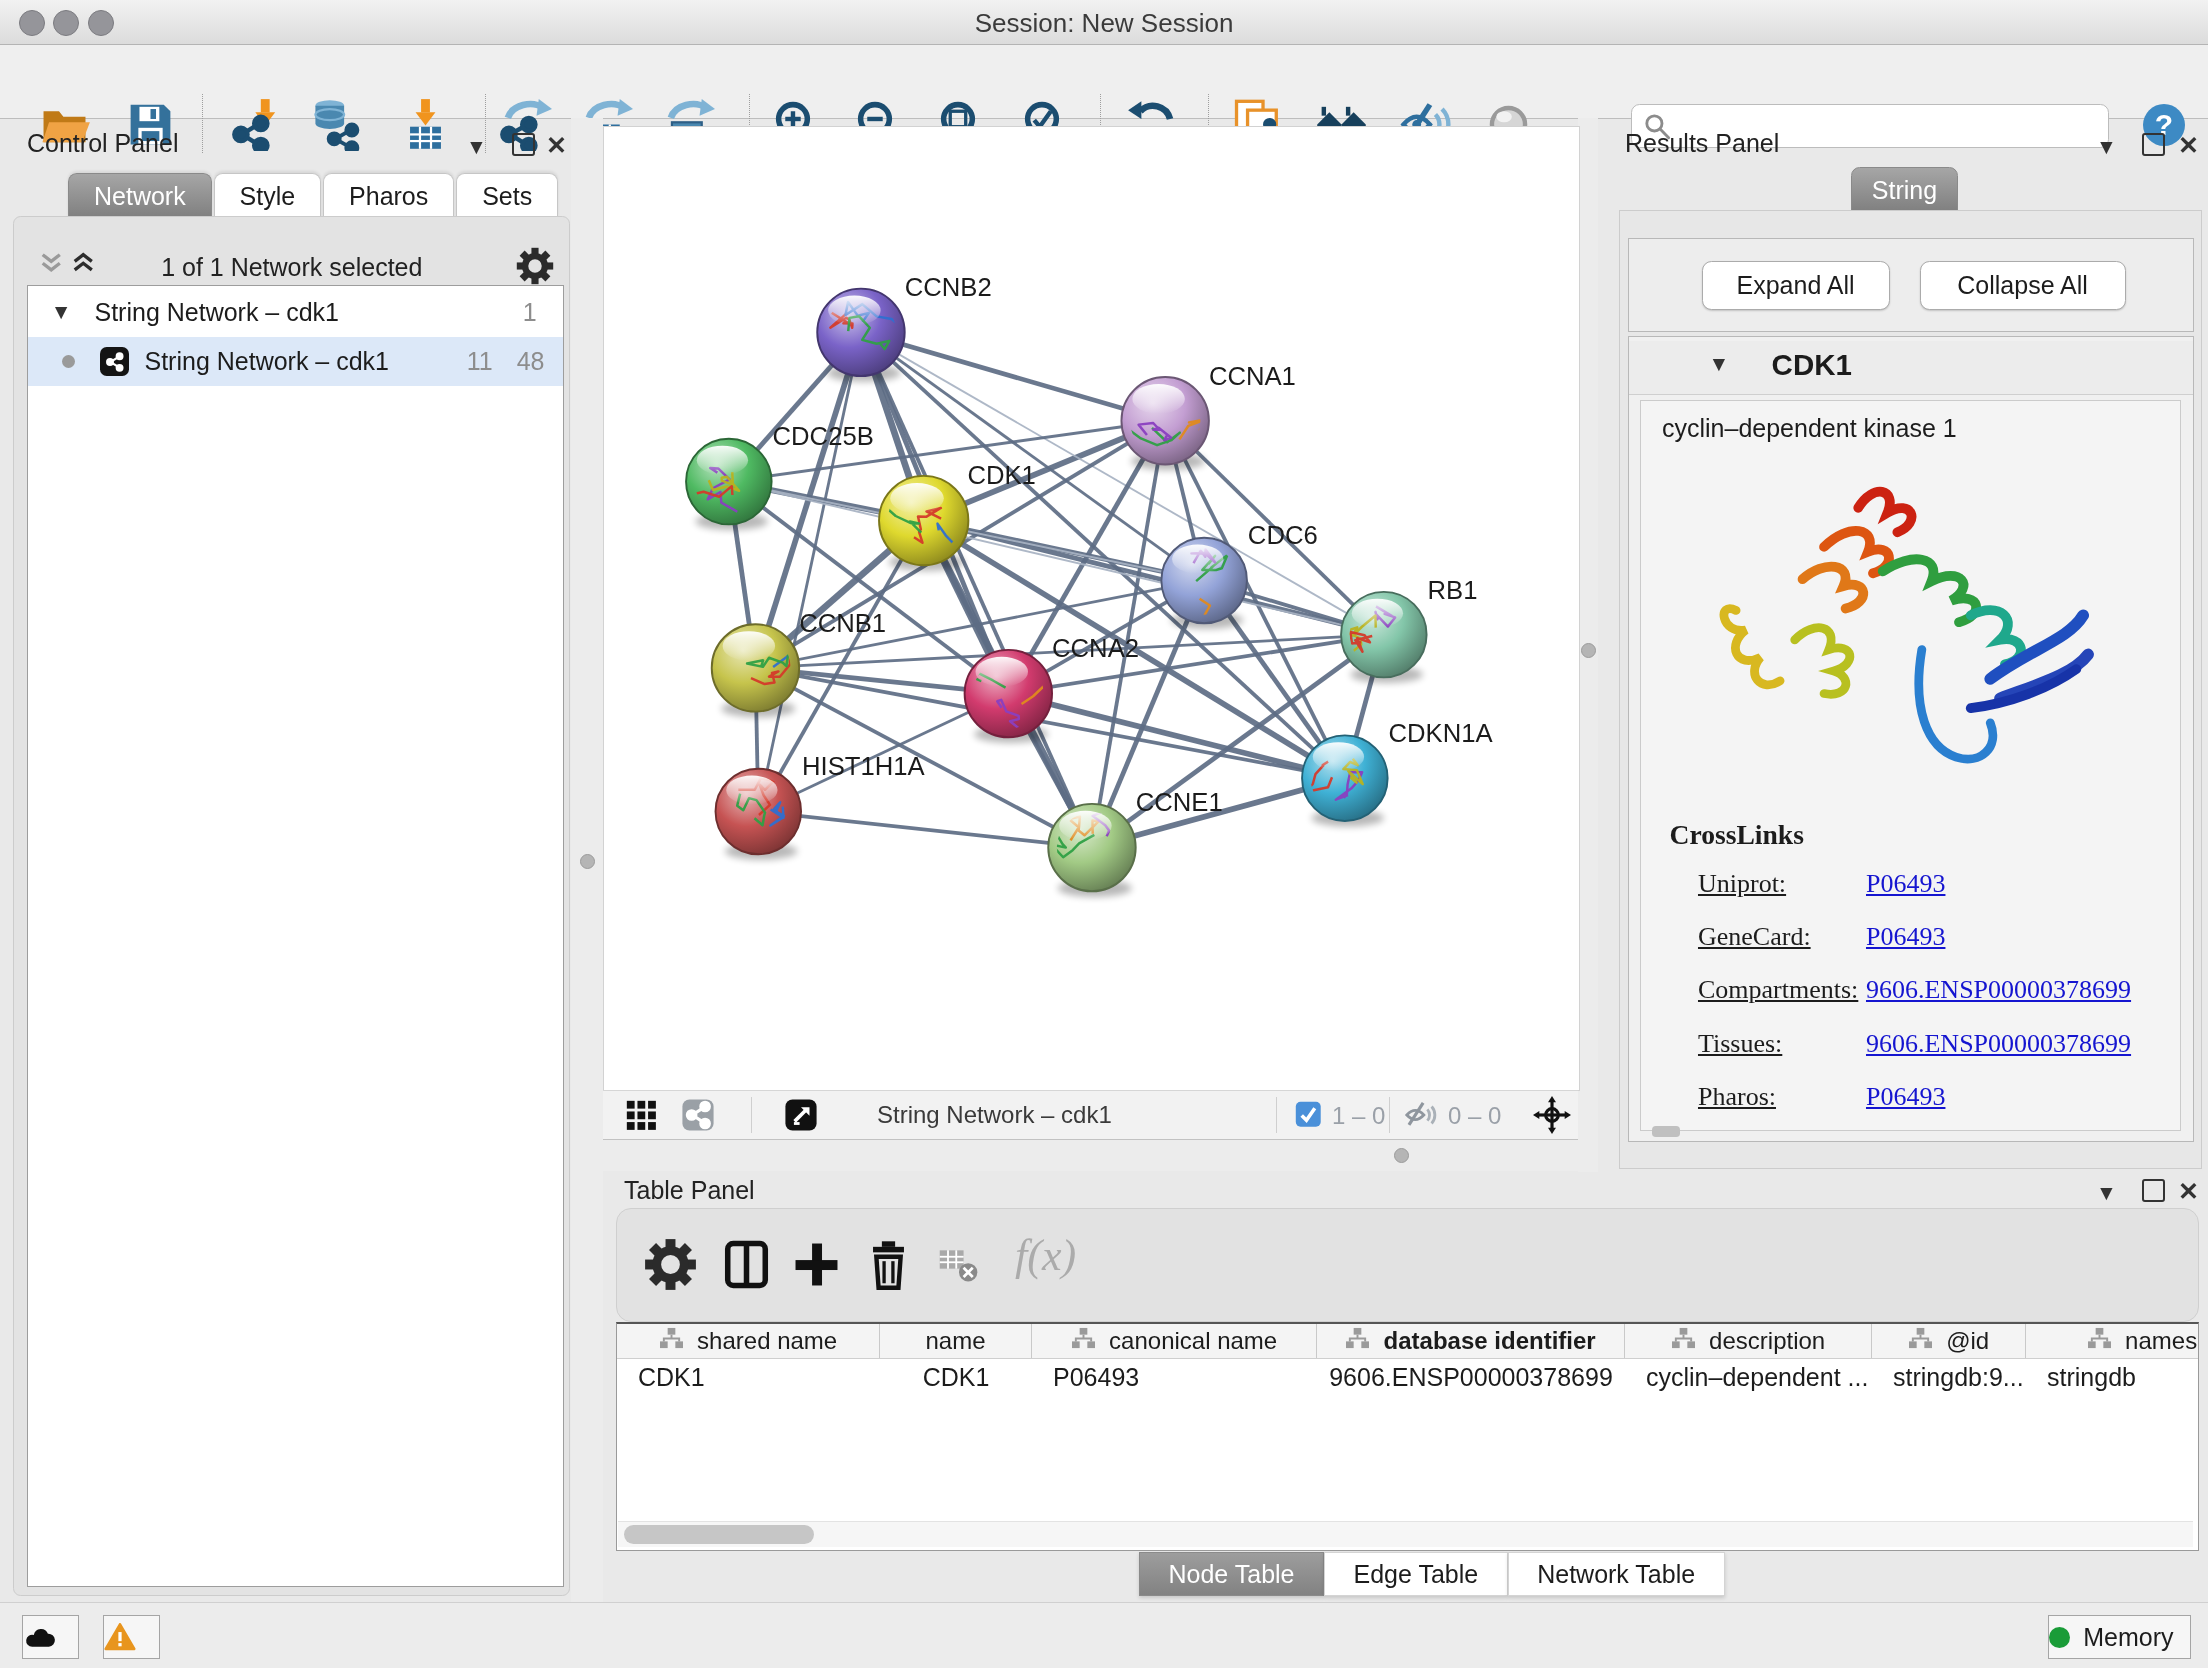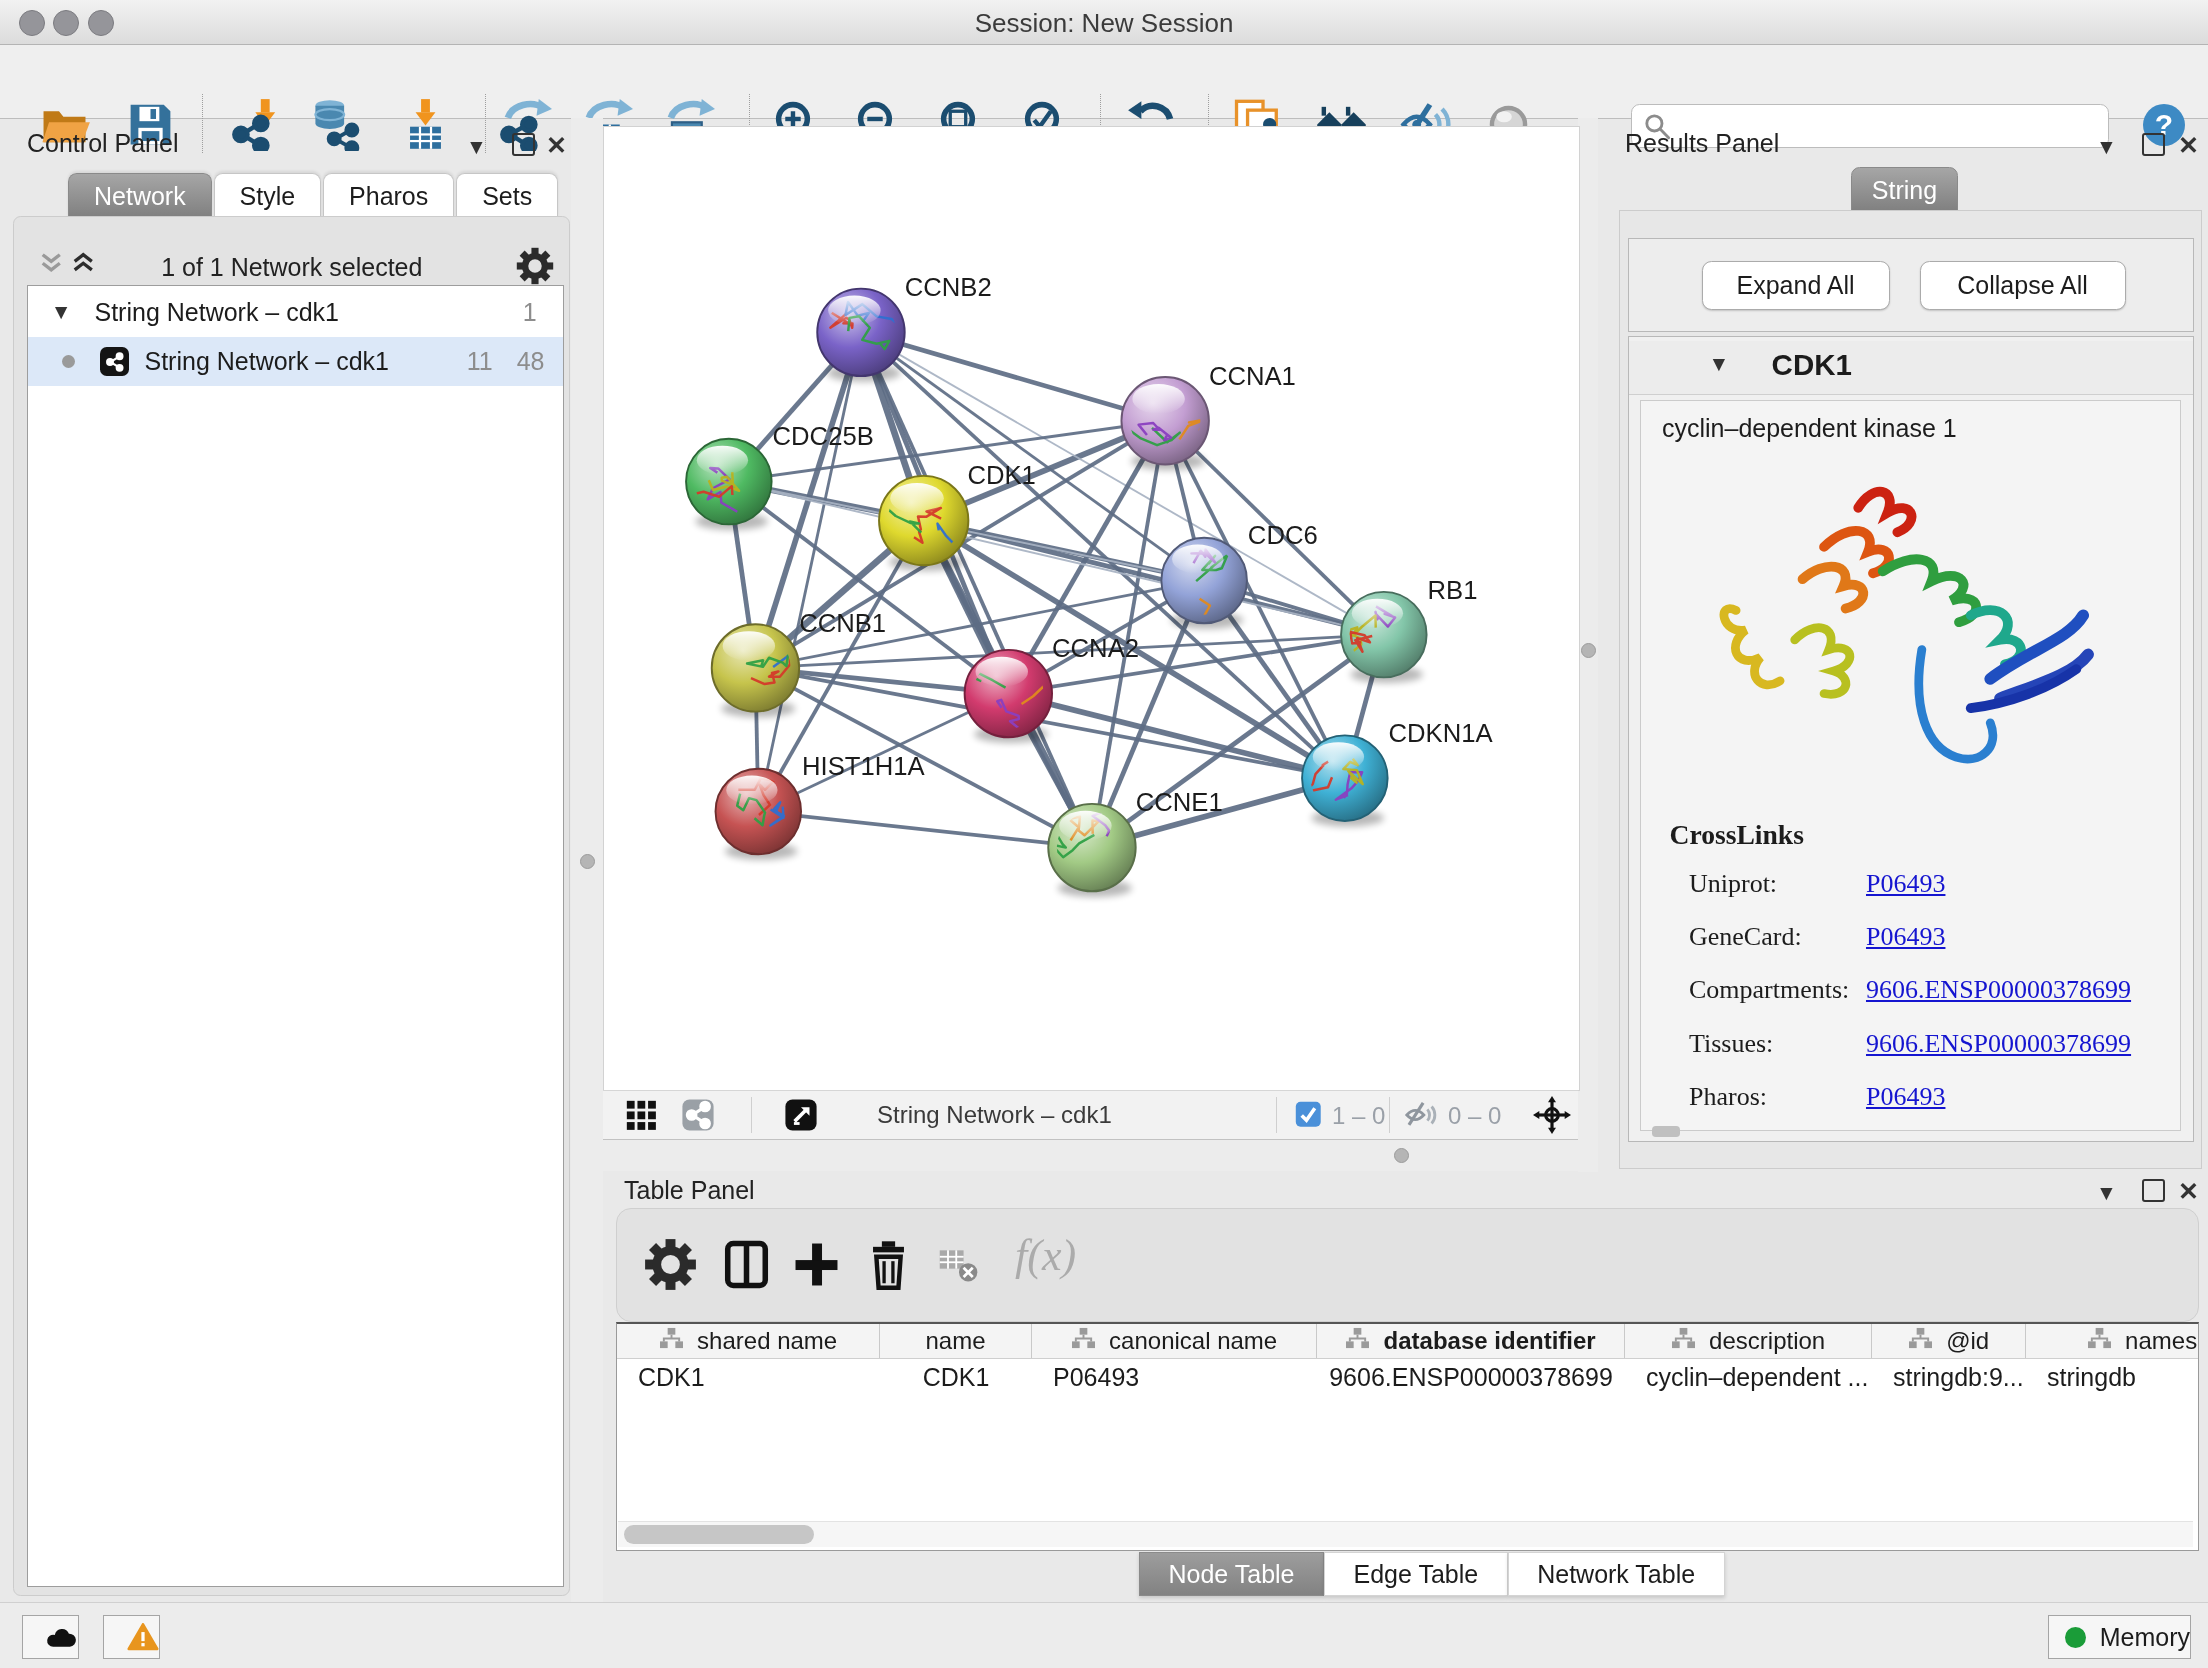--- a/index.html
+++ b/index.html
@@ -49,41 +49,41 @@
 .rp-outer{position:absolute;left:1619px;top:210px;width:581px;height:957px;background:#e7e7e7;border:1px solid #cccccc;}
 .rp-expbox{position:absolute;left:7.6px;top:27px;width:564px;height:92px;background:#ededed;border:1px solid #b8b8b8;}
 .btn{position:absolute;top:22px;height:47px;background:#fff;border:1px solid #ababab;border-radius:9.5px;font-size:25px;text-align:center;line-height:47px;box-shadow:0 1px 1.9px rgba(0,0,0,0.18);}
 .rp-secbox{position:absolute;left:7.6px;top:125px;width:564px;height:804px;background:#f0f0f0;border:1px solid #b8b8b8;}
 .rp-sechdr{position:absolute;left:0;top:3.8px;width:100%;height:53px;background:#ececec;border-bottom:1px solid #cfcfcf;}
 .rp-gene{position:absolute;left:143px;top:7.6px;font-size:29.5px;font-weight:bold;}
 .rp-desc-box{position:absolute;left:11.4px;top:63px;width:539px;height:729px;background:#f4f4f4;border:1px solid #cbcbcb;}
 .rp-desc{position:absolute;left:21px;top:13.3px;font-size:25px;}
 .xl-head{position:absolute;left:28.5px;top:418px;font-family:"Liberation Serif",serif;font-weight:bold;font-size:27.6px;}
 .xl-row{position:absolute;left:44px;width:476px;height:38px;font-family:"Liberation Serif",serif;font-size:26px;}
-.xl-label{position:absolute;left:4px;}
+.xl-label{position:absolute;left:13px;text-decoration:underline;}
 .xl-link{position:absolute;left:181px;color:#1515d0;text-decoration:underline;cursor:pointer;}
 .rp-thumb{position:absolute;left:23px;bottom:3.8px;width:28.5px;height:11.4px;background:#c0c0c0;border-radius:3.8px;}
 
 .tp-toolbar{position:absolute;left:616px;top:1208px;width:1581px;height:112px;background:#e2e2e2;border:1px solid #cfcfcf;border-radius:15px;}
 .tp-ti{position:absolute;top:28.5px;width:53px;height:53px;}
 .tp-ti svg{width:100%;height:100%;}
 .fx{position:absolute;top:21px;font-family:"Liberation Serif",serif;font-style:italic;font-size:44px;color:#ababab;}
 .tp-table{position:absolute;left:616px;top:1322px;width:1581px;height:226px;background:#fff;border:1px solid #9a9a9a;border-top:2.9px solid #555;overflow:hidden;}
 .tp-hrow{position:absolute;left:0;top:0;height:34px;display:flex;background:#f4f4f4;border-bottom:1px solid #cfcfcf;}
 .tp-hcell{display:flex;align-items:center;justify-content:center;gap:13.3px;font-size:24px;border-right:1px solid #c9c9c9;box-sizing:border-box;flex:none;}
 .tp-row{position:absolute;left:0;top:35px;height:36px;display:flex;}
 .tp-cell{display:flex;align-items:center;padding-left:21px;font-size:25px;box-sizing:border-box;flex:none;}
 .tp-scroll{position:absolute;left:1px;bottom:2.9px;width:1575px;height:25px;background:#f6f6f6;border-top:1px solid #e3e3e3;}
 .tp-thumb{position:absolute;left:5.7px;top:2.9px;width:190px;height:19px;background:#c6c6c6;border-radius:9.5px;}
 #tp-tabs{position:absolute;left:1139px;top:1552px;display:flex;height:42px;}
 .tp-tab{height:42px;line-height:42px;padding:0 28.5px;background:#fff;border:1px solid #d4d4d4;font-size:25px;box-shadow:0 1.9px 3.8px rgba(0,0,0,0.15);}
 .tp-tab.sel{background:linear-gradient(#9d9d9d,#828282);color:#fff;border-color:#8a8a8a;}
 
 .statusbar{position:absolute;left:0;top:1602px;width:2208px;height:67px;background:#ececec;border-top:1px solid #d0d0d0;}
-.sb-btn{position:absolute;top:12.4px;height:42px;background:#f6f6f6;border:1.9px solid #a5a5a5;display:flex;align-items:center;justify-content:flex-end;}
+.sb-btn{position:absolute;top:12.4px;height:42px;background:#f6f6f6;border:1.9px solid #a5a5a5;display:flex;align-items:center;justify-content:flex-start;}
 .memdot{width:21px;height:21px;border-radius:50%;background:#1a9c38;margin-right:13.3px;}
 .x-ico{font-size:25px;font-weight:bold;color:#333;}
 .tri{font-size:21px;color:#333;}
 </style>
 </head>
 <body>
 
 <div id="app">
 
   <div class="titlebar">

